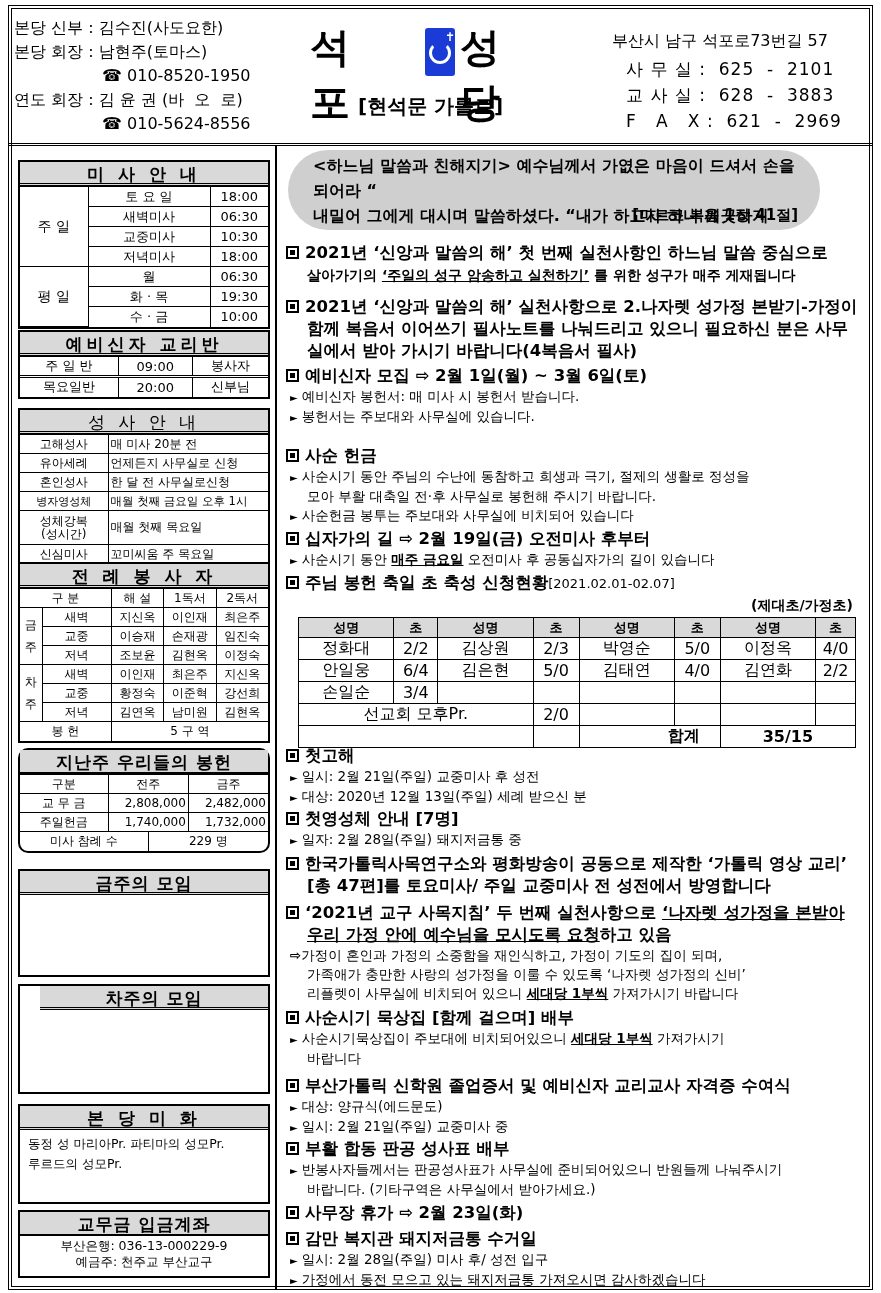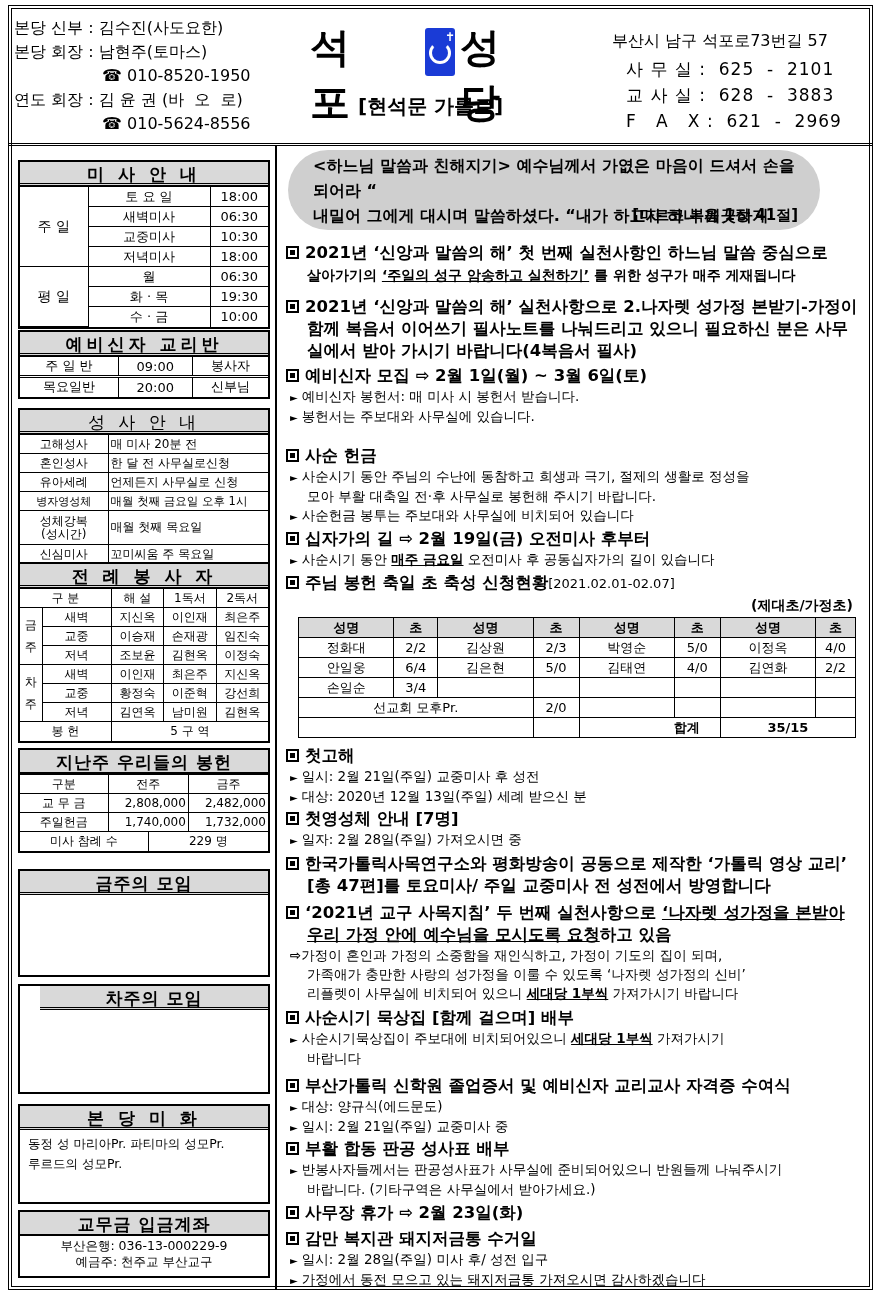--- a/index.html
+++ b/index.html
@@ -35,21 +35,21 @@
   .sh .bullet { display: inline-block; width: 13px; height: 13px; border: 2px solid #000; position: relative; margin-right: 6px; vertical-align: -1px; }
   .sh .bullet::after { content: ""; position: absolute; left: 2px; top: 2px; width: 5px; height: 5px; background: #000; }
   .ind { padding-left: 21px; }
   .li { font-size: 13.5px; line-height: 19px; padding-left: 4px; }
   .li .arr { font-size: 10px; margin-right: 4px; }
   .li .cont { padding-left: 17px; }
   .u { text-decoration: underline; }
   .b { font-weight: bold; }
   .norm { font-weight: normal; font-size: 14px; }
   .ctable { position: absolute; left: 298px; top: 617px; width: 558px; }
-  .ctable td { font-size: 13px; height: 20px; border: 1px solid #000; }
+  .ctable td { font-size: 16px; height: 20px; border: 1px solid #000; }
   .ctable th { background: #d9d9d9; font-size: 13px; height: 20px; border: 1px solid #000; font-weight: bold; }
 </style>
 </head>
 <body>
 
 <div class="frame"></div>
 
 <div class="hl">
   <div>본당 신부 : 김수진(사도요한)</div>
   <div>본당 회장 : 남현주(토마스)</div>
@@ -136,26 +136,26 @@
 
 <div class="box" style="top:408px;">
   <div class="bh" style="font-weight:normal;">성 사 안 내</div>
   <table class="small">
     <tbody>
         <tr>
           <td style="width:88px">고해성사</td>
           <td style="text-align:left">매 미사 20분 전</td>
         </tr>
     <tr>
+          <td>유아세례</td>
+          <td style="text-align:left">언제든지 사무실로 신청</td>
+        </tr>
+    <tr>
           <td>혼인성사</td>
           <td style="text-align:left">한 달 전 사무실로신청</td>
-        </tr>
-    <tr>
-          <td>유아세례</td>
-          <td style="text-align:left">언제든지 사무실로 신청</td>
         </tr>
     <tr>
           <td style="font-size:11px">병자영성체</td>
           <td style="text-align:left;font-size:11.5px">매월  첫째 금요일 오후 1시</td>
         </tr>
     <tr>
           <td style="height:34px;line-height:13px;white-space:pre-line">성체강복
 (성시간)</td>
           <td style="text-align:left">매월 첫째 목요일</td>
         </tr>
@@ -218,21 +218,21 @@
           <td>김현옥</td>
         </tr>
     <tr>
           <td colspan="2">봉  헌</td>
           <td colspan="3">5 구 역</td>
         </tr>
   </tbody>
     </table>
 </div>
 
-<div class="box" style="top:748px;">
+<div class="box" style="top:748px;border-radius:10px;">
   <div class="bh" style="border-bottom:2px solid #000;letter-spacing:1px">지난주 우리들의 봉헌</div>
   <table class="small">
     <tbody>
         <tr>
           <td style="width:88px">구분</td>
           <td colspan="2">전주</td>
           <td>금주</td>
         </tr>
     <tr>
           <td>교 무 금</td>
@@ -379,21 +379,21 @@
   </table>
 
 <div class="sec" style="top:745px;">
   <div class="sh"><span class="bullet"></span><span>첫고해</span></div>
   <div class="li"><span class="arr">►</span><span>일시: 2월 21일(주일) 교중미사 후 성전</span></div>
   <div class="li"><span class="arr">►</span><span>대상: 2020년 12월 13일(주일) 세례 받으신 분</span></div>
 </div>
 
 <div class="sec" style="top:808px;">
   <div class="sh"><span class="bullet"></span><span>첫영성체 안내 [7명]</span></div>
-  <div class="li"><span class="arr">►</span><span>일자: 2월 28일(주일) 가져오시면 중</span></div>
+  <div class="li"><span class="arr">►</span><span>일자: 2월 28일(주일) 돼지저금통 중</span></div>
 </div>
 
 <div class="sec" style="top:853px;">
   <div class="sh"><span class="bullet"></span><span>한국가톨릭사목연구소와 평화방송이 공동으로 제작한 ‘가톨릭 영상 교리’</span></div>
   <div class="sh ind">[총 47편]를 토요미사/ 주일 교중미사 전 성전에서 방영합니다</div>
 </div>
 
 <div class="sec" style="top:902px;">
   <div class="sh"><span class="bullet"></span><span>‘2021년 교구 사목지침’ 두 번째 실천사항으로 </span><span class="u">‘나자렛 성가정을 본받아</span></div>
   <div class="sh ind"><span class="u">우리 가정 안에 예수님을 모시도록 요청</span><span>하고 있음</span></div>

